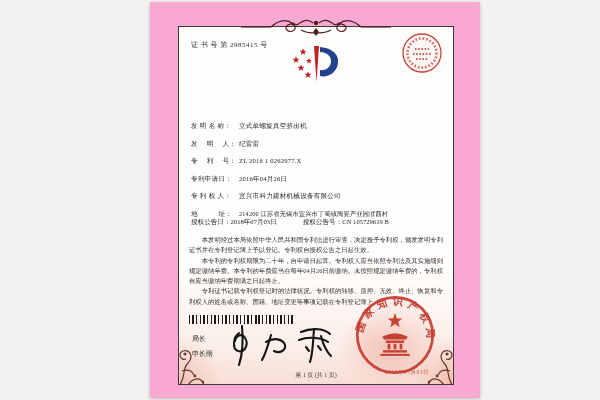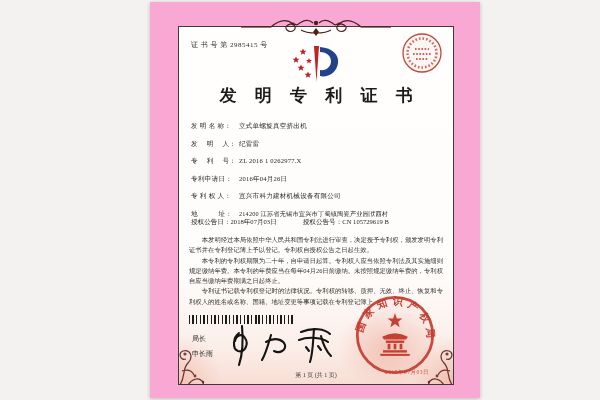--- a/index.html
+++ b/index.html
@@ -88,21 +88,20 @@
         <path d="M35,4 C48,5 54,12 53,20 C52,30 42,35 35,33 L35,27 C41,28 46,24 46,18 C46,12 40,9 35,9 Z" fill="#24418c"></path>
         <g fill="#bf2222">
           <use href="#st" transform="translate(18,9) scale(1.15)"></use>
           <use href="#st" transform="translate(11,17) scale(1.15)"></use>
           <use href="#st" transform="translate(16,25) scale(1.15)"></use>
           <use href="#st" transform="translate(23,32) scale(1.15)"></use>
           <use href="#st" transform="translate(24,18) scale(1.0)"></use>
         </g>
       </svg>
 
-      <div class="title">发 明 专 利 证 书</div>
 
       <div class="fields">
         <div class="frow">
           <span class="flabel">发 明 名 称：</span>
           <span class="fvalue">立式单螺旋真空挤出机</span>
         </div>
         <div class="frow">
           <span class="flabel">发　 明　 人：</span>
           <span class="fvalue">纪雷雷</span>
         </div>

